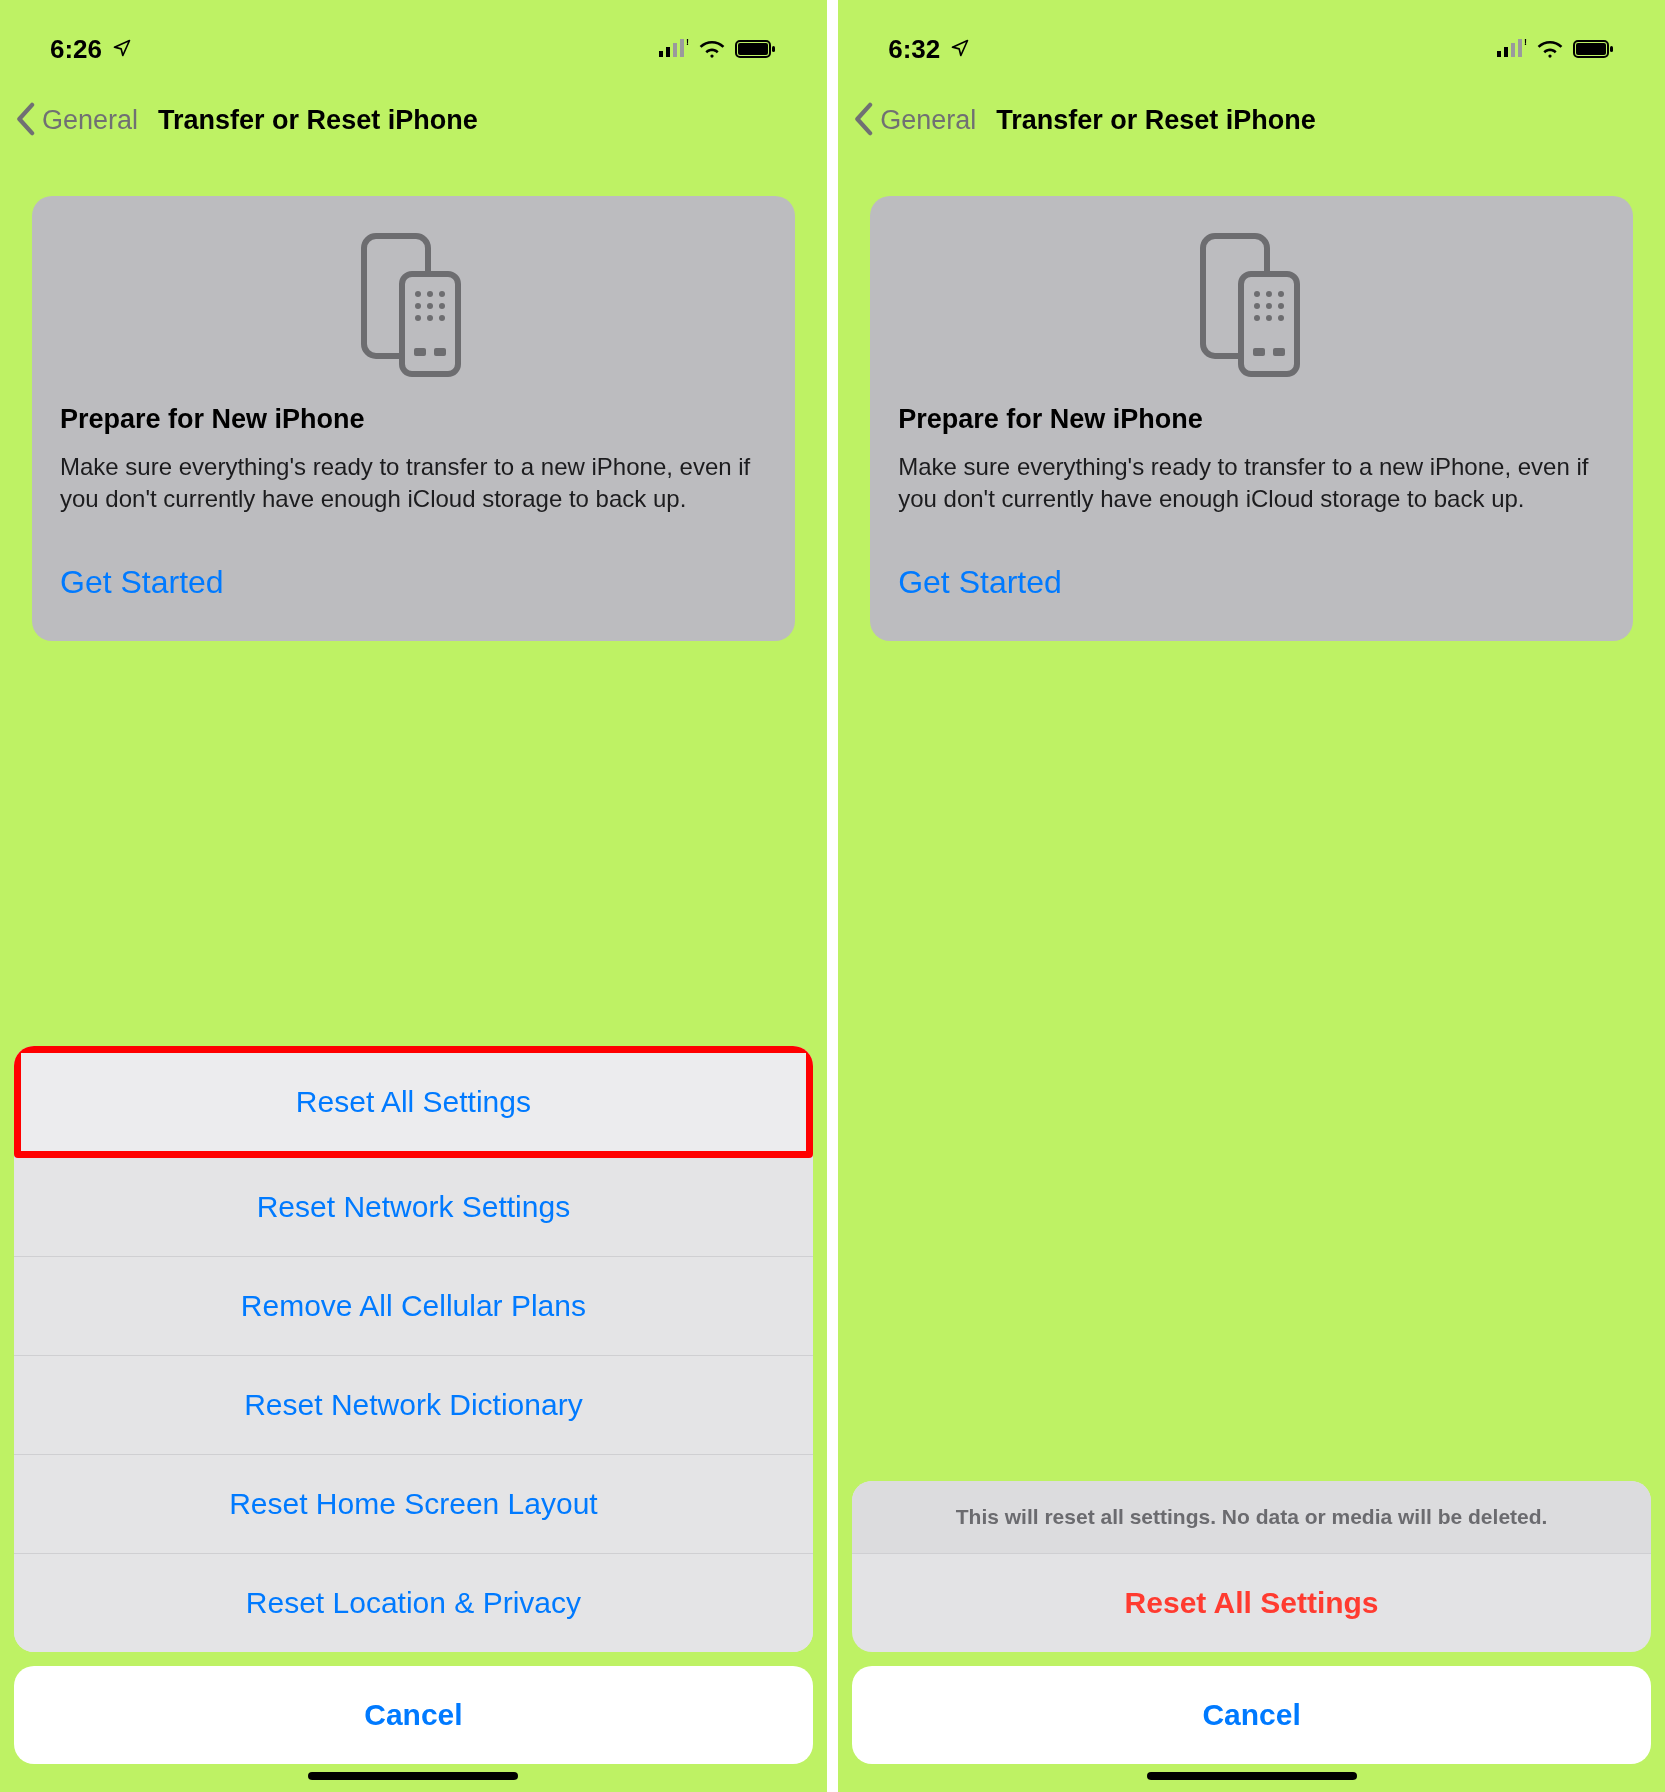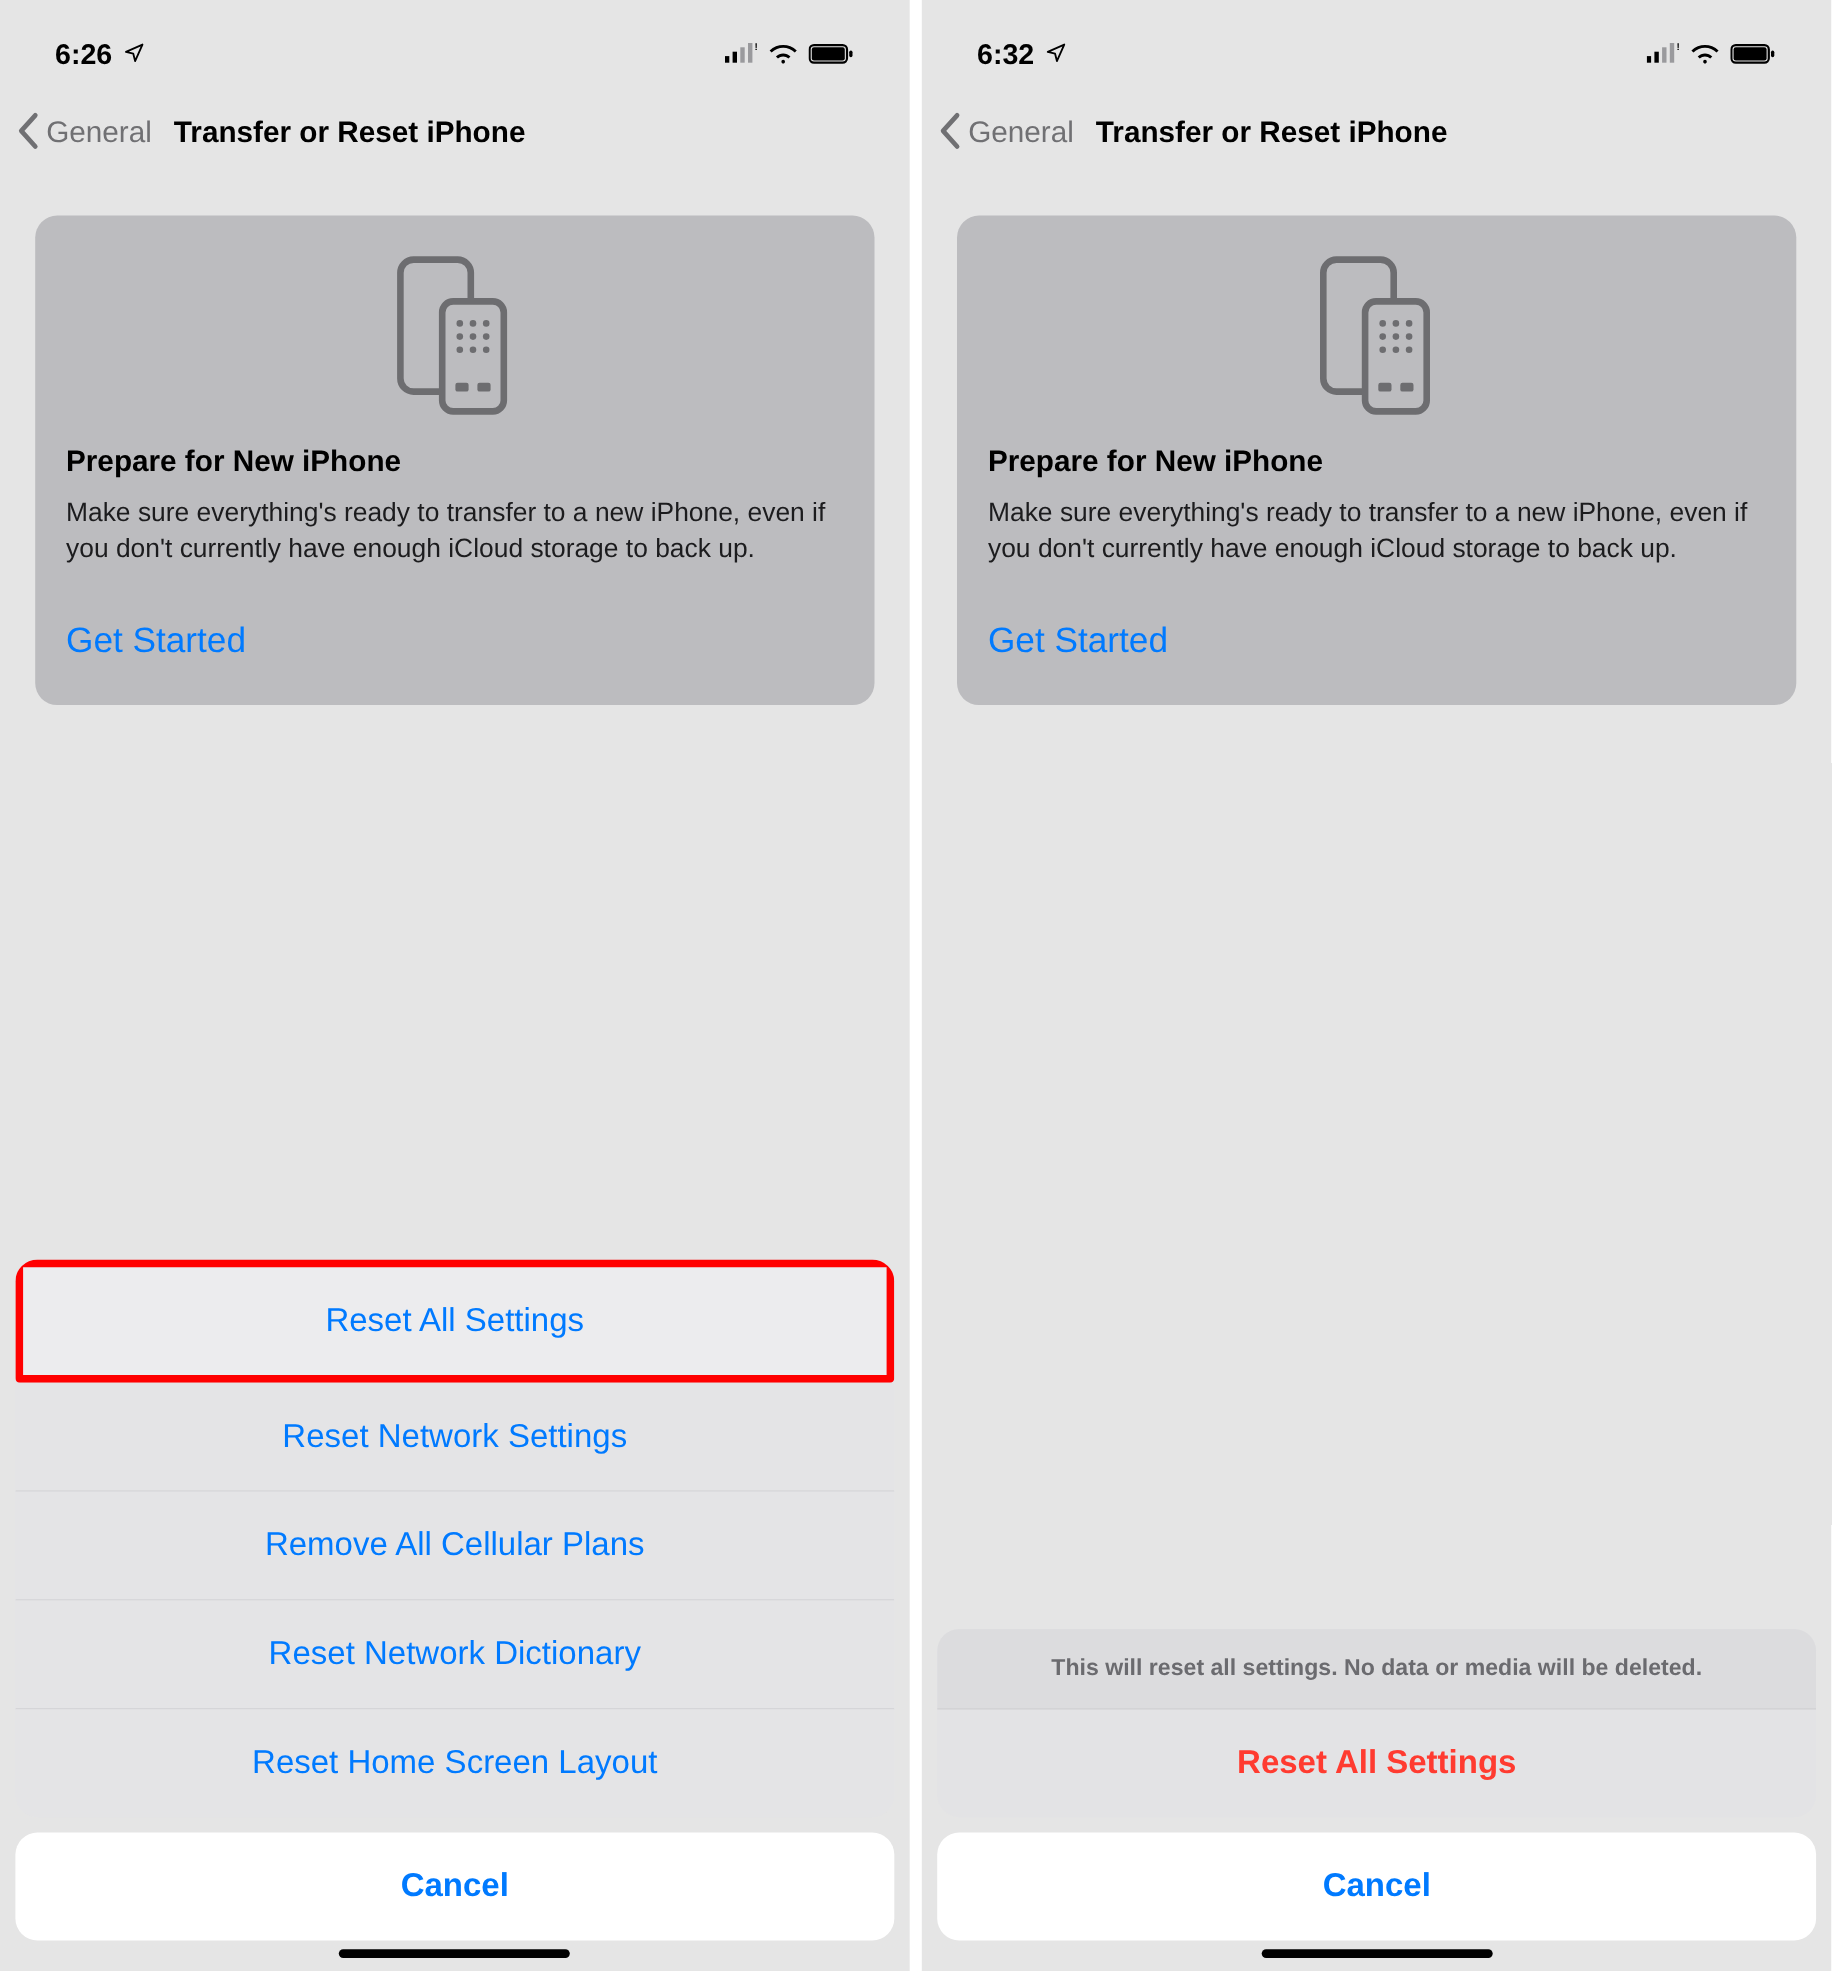--- a/index.html
+++ b/index.html
@@ -11,21 +11,21 @@
     display: flex;
     flex-direction: column;
   }
   .row {
     display: flex;
     flex: 1;
   }
   .phone {
     width: 948px;
     height: 100%;
-    background: #e5e5e5;
+    background: #bef264;
     position: relative;
     overflow: hidden;
   }
   .vsep {
     width: 13px;
     height: 100%;
     background: #ffffff;
   }
   
   .status-bar {
@@ -256,20 +256,21 @@
       <span class="link-btn">Get Started</span>
     </div>
 
     <div class="sheet-a">
       <div class="group">
         <div class="item highlighted">Reset All Settings</div>
         <div class="item">Reset Network Settings</div>
         <div class="item">Remove All Cellular Plans</div>
         <div class="item">Reset Network Dictionary</div>
         <div class="item">Reset Home Screen Layout</div>
+        <div class="item">Reset Location &amp; Privacy</div>
       </div>
       <div class="cancel">Cancel</div>
       <div class="below-hint"></div>
       <div class="home-indicator"></div>
     </div>
   </div>
 
   <div class="vsep"></div>
 
   <div class="phone">

